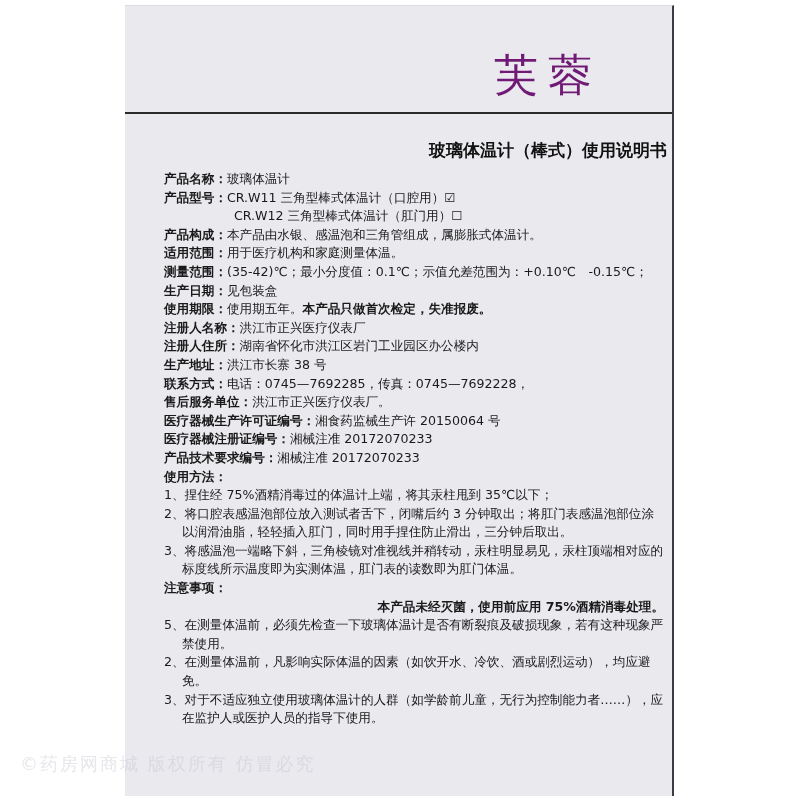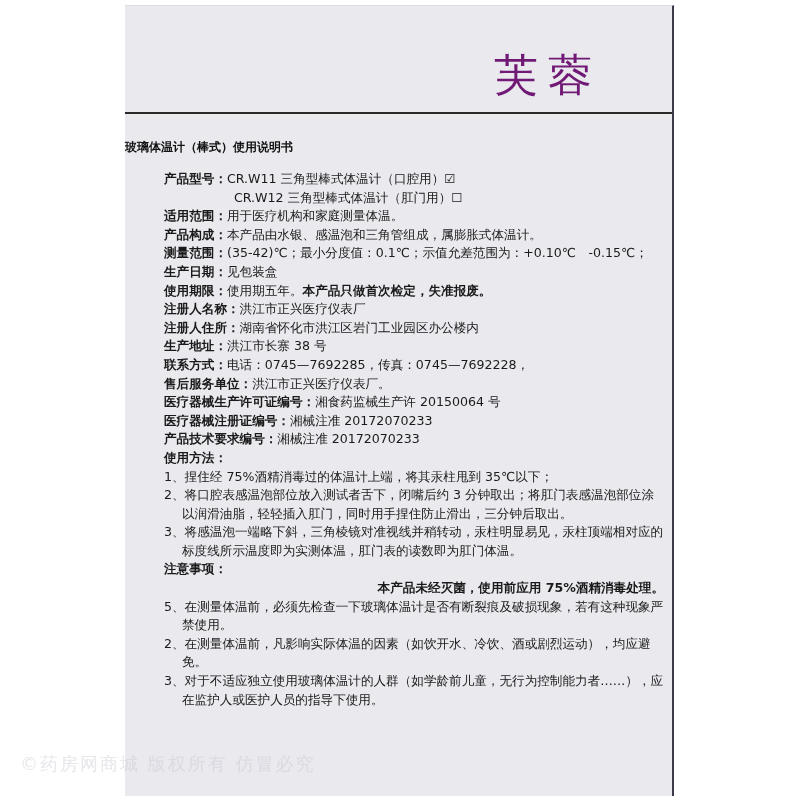--- a/index.html
+++ b/index.html
@@ -3,21 +3,21 @@
 <meta charset="utf-8">
 <style>
   html, body { margin:0; padding:0; }
   body { width:800px; height:800px; background:#ffffff; position:relative; overflow:hidden;
          font-family:"DejaVu Sans", sans-serif; color:#1a1a1a; }
   .paper { position:absolute; left:125px; top:5px; width:547px; height:790px;
            background:#e9e9ee; border-right:2px solid #3a3a48; border-top:1px solid #dcdce2; }
   .brand { position:absolute; right:70px; top:40px; font-size:44px; letter-spacing:10px;
            color:#701a75; font-family:"DejaVu Serif", serif; font-weight:normal; }
   .rule { position:absolute; left:0; right:0; top:106px; height:2px; background:#2a2a2a; }
-  .title { position:absolute; left:0; right:5px; top:133px; text-align:left; font-size:12px;
+  .title { position:absolute; left:0; right:5px; top:133px; text-align:right; font-size:17px;
            font-weight:bold; color:#111; }
   .body { position:absolute; left:39px; top:164px; width:500px; font-size:12.6px; line-height:18.6px; }
   .line { white-space:nowrap; }
   .lbl { font-weight:bold; }
   .indent-model { padding-left:70px; }
   .bold { font-weight:bold; }
   .item { padding-left:18px; text-indent:-18px; white-space:normal; }
   .note-lead { padding-left:32px; font-weight:bold;text-align:right; }
   .section { font-weight:bold; }
   .watermark { position:absolute; left:20px; top:752px; font-size:18px; color:rgba(200,200,210,0.45);
@@ -25,24 +25,25 @@
 </style>
 </head>
 <body>
 
 <div class="paper">
   <div class="brand">芙蓉</div>
   <div class="rule"></div>
   <div class="title">玻璃体温计（棒式）使用说明书</div>
 
   <div class="body">
+    <div class="line"><span class="lbl">产品名称：</span><span>玻璃体温计</span></div>
     <div class="line"><span class="lbl">产品型号：</span><span>CR.W11 三角型棒式体温计（口腔用）☑</span></div>
     <div class="line indent-model"><span>CR.W12 三角型棒式体温计（肛门用）☐</span></div>
+    <div class="line"><span class="lbl">产品构成：</span><span>本产品由水银、感温泡和三角管组成，属膨胀式体温计。</span></div>
     <div class="line"><span class="lbl">适用范围：</span><span>用于医疗机构和家庭测量体温。</span></div>
-    <div class="line"><span class="lbl">产品构成：</span><span>本产品由水银、感温泡和三角管组成，属膨胀式体温计。</span></div>
     <div class="line"><span class="lbl">测量范围：</span><span>(35-42)℃；最小分度值：0.1℃；示值允差范围为：+0.10℃　-0.15℃；</span></div>
     <div class="line"><span class="lbl">生产日期：</span><span>见包装盒</span></div>
     <div class="line"><span class="lbl">使用期限：</span><span>使用期五年。</span><span class="bold">本产品只做首次检定，失准报废。</span></div>
     <div class="line"><span class="lbl">注册人名称：</span><span>洪江市正兴医疗仪表厂</span></div>
     <div class="line"><span class="lbl">注册人住所：</span><span>湖南省怀化市洪江区岩门工业园区办公楼内</span></div>
     <div class="line"><span class="lbl">生产地址：</span><span>洪江市长寨 38 号</span></div>
     <div class="line"><span class="lbl">联系方式：</span><span>电话：0745—7692285，传真：0745—7692228，</span></div>
     <div class="line"><span class="lbl">售后服务单位：</span><span>洪江市正兴医疗仪表厂。</span></div>
     <div class="line"><span class="lbl">医疗器械生产许可证编号：</span><span>湘食药监械生产许 20150064 号</span></div>
     <div class="line"><span class="lbl">医疗器械注册证编号：</span><span>湘械注准 20172070233</span></div>

